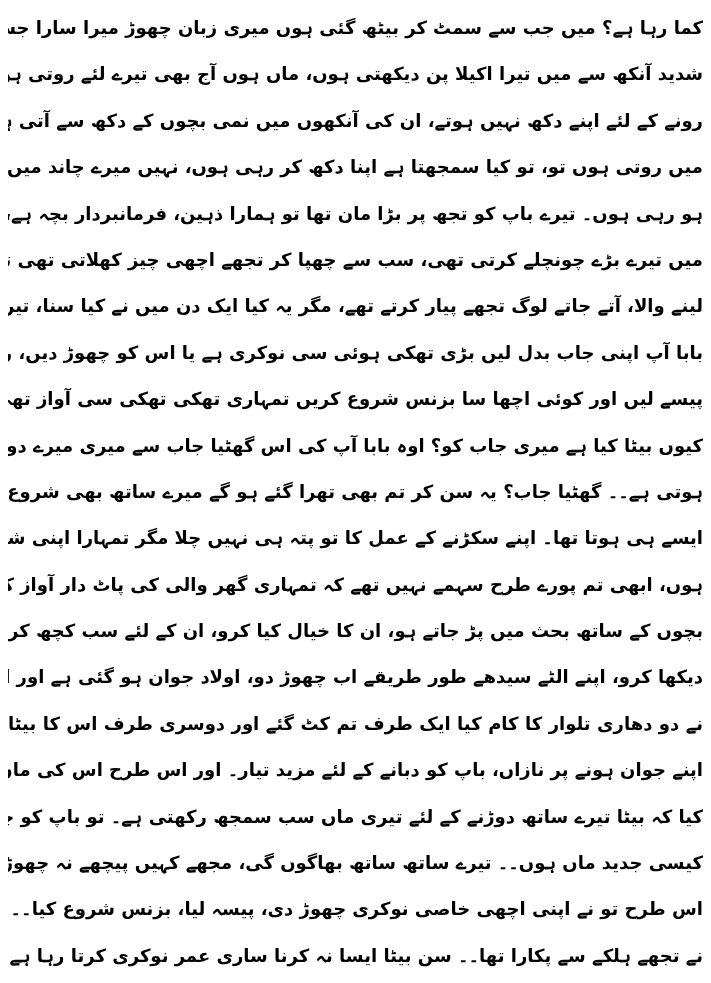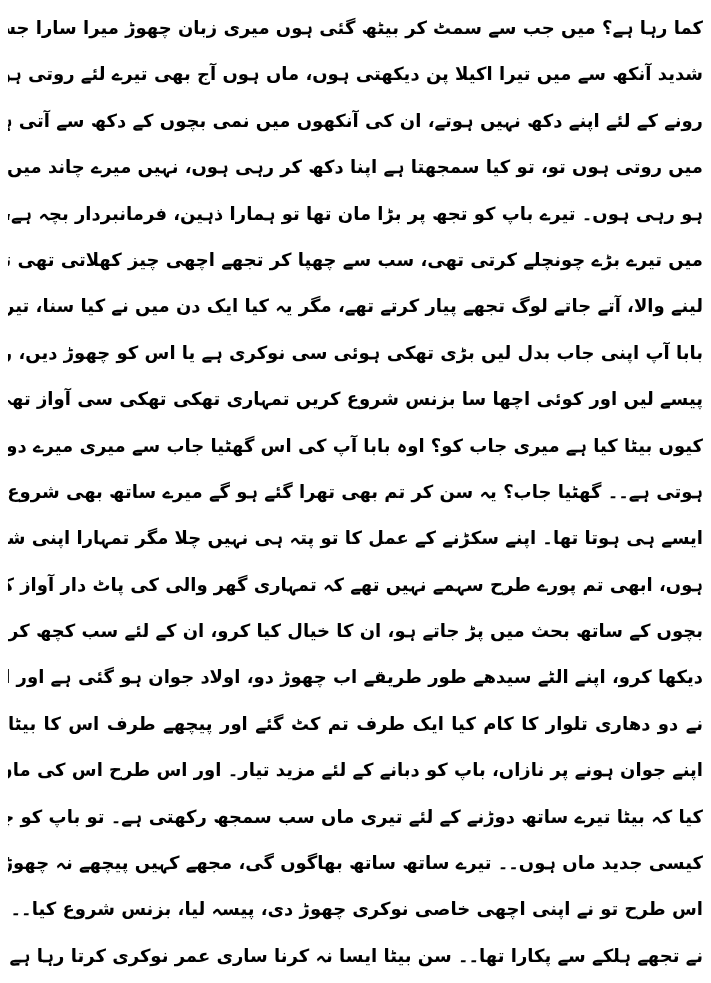--- a/index.html
+++ b/index.html
@@ -53,20 +53,20 @@
       <div class="text-line" dir="rtl">میں تیرے بڑے چونچلے کرتی تھی، سب سے چھپا کر تجھے اچھی چیز کھلاتی تھی تو تھا ہی بڑا پیارا۔ پیار</div>
       <div class="text-line" dir="rtl">لینے والا، آتے جاتے لوگ تجھے پیار کرتے تھے، مگر یہ کیا ایک دن میں نے کیا سنا، تیرا بیٹا کہہ رہا تھا</div>
       <div class="text-line" dir="rtl">بابا آپ اپنی جاب بدل لیں بڑی تھکی ہوئی سی نوکری ہے یا اس کو چھوڑ دیں، ریٹائرمنٹ کے</div>
       <div class="text-line" dir="rtl">پیسے لیں اور کوئی اچھا سا بزنس شروع کریں تمہاری تھکی تھکی سی آواز تھی شاید ڈری ڈری سی بھی۔</div>
       <div class="text-line" dir="rtl">کیوں بیٹا کیا ہے میری جاب کو؟ اوہ بابا آپ کی اس گھٹیا جاب سے میری میرے دوستوں میں انسلٹ</div>
       <div class="text-line" dir="rtl">ہوتی ہے۔۔ گھٹیا جاب؟ یہ سن کر تم بھی تھرا گئے ہو گے میرے ساتھ بھی شروع شروع میں</div>
       <div class="text-line" dir="rtl">ایسے ہی ہوتا تھا۔ اپنے سکڑنے کے عمل کا تو پتہ ہی نہیں چلا مگر تمہارا اپنی شدید آنکھ سے دیکھ رہی</div>
       <div class="text-line" dir="rtl">ہوں، ابھی تم پورے طرح سہمے نہیں تھے کہ تمہاری گھر والی کی پاٹ دار آواز کان پھاڑ گئی کیا</div>
       <div class="text-line" dir="rtl">بچوں کے ساتھ بحث میں پڑ جاتے ہو، ان کا خیال کیا کرو، ان کے لئے سب کچھ کر رہے ہو تو ان کی خوشی</div>
       <div class="text-line" dir="rtl">دیکھا کرو، اپنے الٹے سیدھے طور طریقے اب چھوڑ دو، اولاد جوان ہو گئی ہے اور اس کے اس فقرے</div>
-      <div class="text-line" dir="rtl">نے دو دھاری تلوار کا کام کیا ایک طرف تم کٹ گئے اور پیچھے طرف اس کا بیٹا</div>
+      <div class="text-line" dir="rtl">نے دو دھاری تلوار کا کام کیا ایک طرف تم کٹ گئے اور دوسری طرف اس کا بیٹا</div>
       <div class="text-line" dir="rtl">اپنے جوان ہونے پر نازاں، باپ کو دبانے کے لئے مزید تیار۔ اور اس طرح اس کی ماں نے ثابت</div>
       <div class="text-line" dir="rtl">کیا کہ بیٹا تیرے ساتھ دوڑنے کے لئے تیری ماں سب سمجھ رکھتی ہے۔ تو باپ کو چھوڑ دیکھ میں</div>
       <div class="text-line" dir="rtl">کیسی جدید ماں ہوں۔۔ تیرے ساتھ ساتھ بھاگوں گی، مجھے کہیں پیچھے نہ چھوڑ دینا۔</div>
       <div class="text-line" dir="rtl">اس طرح تو نے اپنی اچھی خاصی نوکری چھوڑ دی، پیسہ لیا، بزنس شروع کیا۔۔ جب تو یہ سب کر رہا تھا میں</div>
       <div class="text-line" dir="rtl">نے تجھے ہلکے سے پکارا تھا۔۔ سن بیٹا ایسا نہ کرنا ساری عمر نوکری کرتا رہا ہے بزنس کہاں</div>
     </div>
 </div>
 
 </body></html>

